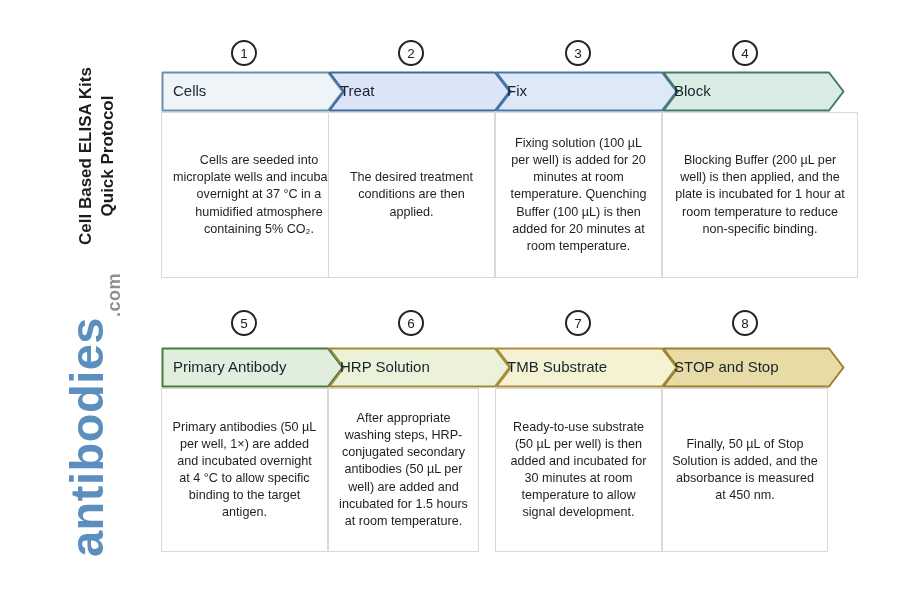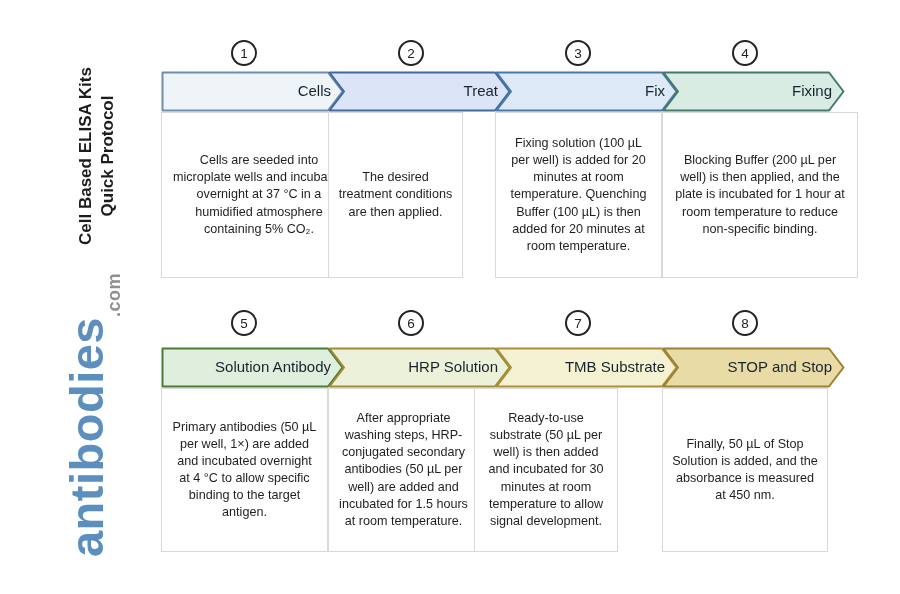--- a/index.html
+++ b/index.html
@@ -25,21 +25,21 @@
   .vlogo .tld{font-size:18px;font-weight:bold;letter-spacing:0.5px;transform:translateY(17px);display:inline-block;}
   
   .num{
     position:absolute;width:26px;height:26px;border:2px solid #232323;border-radius:50%;
     background:#ffffff;box-sizing:border-box;
     display:flex;align-items:center;justify-content:center;
     font-size:13.5px;color:#232323;
   }
   .arrow{position:absolute;}
   .arrow-label{
-    position:absolute;height:40px;line-height:40px;text-align:right;
+    position:absolute;height:40px;line-height:40px;text-align:left;
     font-size:15px;color:#17242d;
   }
   .desc{
     position:absolute;background:#ffffff;border:1.5px solid #d9d9d9;box-sizing:border-box;
     display:flex;align-items:center;justify-content:center;
     padding:8px 9px;
   }
   .desc p{
     margin:0;font-size:12.6px;line-height:1.36;color:#1f1f1f;text-align:center;
   }
@@ -70,53 +70,53 @@
     <p>Cells are seeded into microplate wells and incubated overnight at 37 °C in a humidified atmosphere containing 5% CO₂.</p>
     </div>
 
   <div class="num" style="left:398px;top:40px">
     <span>2</span>
     </div>
   <svg class="arrow" style="left:328px;top:71px" width="183" height="41" viewBox="0 0 183 41">
     <polygon points="1.5,1.5 167,1.5 181.5,20.5 167,39.5 1.5,39.5 16,20.5" stroke-width="2" stroke-linejoin="round" fill="#dce4f7" stroke="#41699e"></polygon>
   </svg>
   <div class="arrow-label" style="left:340px;top:71px;width:158px">Treat</div>
-  <div class="desc" style="left:328px;top:112px;width:135px;height:166px">
+  <div class="desc" style="left:328px;top:112px;width:167px;height:166px">
     <p>The desired treatment conditions are then applied.</p>
     </div>
 
   <div class="num" style="left:565px;top:40px">
     <span>3</span>
     </div>
   <svg class="arrow" style="left:495px;top:71px" width="183" height="41" viewBox="0 0 183 41">
     <polygon points="1.5,1.5 167,1.5 181.5,20.5 167,39.5 1.5,39.5 16,20.5" stroke-width="2" stroke-linejoin="round" fill="#dde9f7" stroke="#4a79a8"></polygon>
   </svg>
   <div class="arrow-label" style="left:507px;top:71px;width:158px">Fix</div>
   <div class="desc" style="left:495px;top:112px;width:167px;height:166px">
     <p>Fixing solution (100 µL per well) is added for 20 minutes at room temperature. Quenching Buffer (100 µL) is then added for 20 minutes at room temperature.</p>
     </div>
 
   <div class="num" style="left:732px;top:40px">
     <span>4</span>
     </div>
   <svg class="arrow" style="left:662px;top:71px" width="183" height="41" viewBox="0 0 183 41">
     <polygon points="1.5,1.5 167,1.5 181.5,20.5 167,39.5 1.5,39.5 16,20.5" stroke-width="2" stroke-linejoin="round" fill="#d8ece4" stroke="#45786c"></polygon>
   </svg>
-  <div class="arrow-label" style="left:674px;top:71px;width:158px">Fixing</div>
+  <div class="arrow-label" style="left:674px;top:71px;width:158px">Block</div>
   <div class="desc" style="left:662px;top:112px;width:196px;height:166px">
     <p>Blocking Buffer (200 µL per well) is then applied, and the plate is incubated for 1 hour at room temperature to reduce non-specific binding.</p>
     </div>
 
   <div class="num" style="left:231px;top:310px">
     <span>5</span>
     </div>
   <svg class="arrow" style="left:161px;top:347px" width="183" height="41" viewBox="0 0 183 41">
     <polygon points="1.5,1.5 167,1.5 181.5,20.5 167,39.5 1.5,39.5" stroke-width="2" stroke-linejoin="round" fill="#dfeedd" stroke="#4a7a38"></polygon>
   </svg>
-  <div class="arrow-label" style="left:173px;top:347px;width:158px">Solution Antibody</div>
+  <div class="arrow-label" style="left:173px;top:347px;width:158px">Primary Antibody</div>
   <div class="desc" style="left:161px;top:388px;width:167px;height:164px">
     <p>Primary antibodies (50 µL per well, 1×) are added and incubated overnight at 4 °C to allow specific binding to the target antigen.</p>
     </div>
 
   <div class="num" style="left:398px;top:310px">
     <span>6</span>
     </div>
   <svg class="arrow" style="left:328px;top:347px" width="183" height="41" viewBox="0 0 183 41">
     <polygon points="1.5,1.5 167,1.5 181.5,20.5 167,39.5 1.5,39.5 16,20.5" stroke-width="2" stroke-linejoin="round" fill="#ecf2da" stroke="#9d8b36"></polygon>
   </svg>
@@ -125,21 +125,21 @@
     <p>After appropriate washing steps, HRP-conjugated secondary antibodies (50 µL per well) are added and incubated for 1.5 hours at room temperature.</p>
     </div>
 
   <div class="num" style="left:565px;top:310px">
     <span>7</span>
     </div>
   <svg class="arrow" style="left:495px;top:347px" width="183" height="41" viewBox="0 0 183 41">
     <polygon points="1.5,1.5 167,1.5 181.5,20.5 167,39.5 1.5,39.5 16,20.5" stroke-width="2" stroke-linejoin="round" fill="#f5f1d3" stroke="#ab8d3a"></polygon>
   </svg>
   <div class="arrow-label" style="left:507px;top:347px;width:158px">TMB Substrate</div>
-  <div class="desc" style="left:474px;top:388px;width:144px;height:164px">
+  <div class="desc" style="left:495px;top:388px;width:167px;height:164px">
     <p>Ready-to-use substrate (50 µL per well) is then added and incubated for 30 minutes at room temperature to allow signal development.</p>
     </div>
 
   <div class="num" style="left:732px;top:310px">
     <span>8</span>
     </div>
   <svg class="arrow" style="left:662px;top:347px" width="183" height="41" viewBox="0 0 183 41">
     <polygon points="1.5,1.5 167,1.5 181.5,20.5 167,39.5 1.5,39.5 16,20.5" stroke-width="2" stroke-linejoin="round" fill="#e9dba6" stroke="#9b7f33"></polygon>
   </svg>
   <div class="arrow-label" style="left:674px;top:347px;width:158px">STOP and Stop</div>

